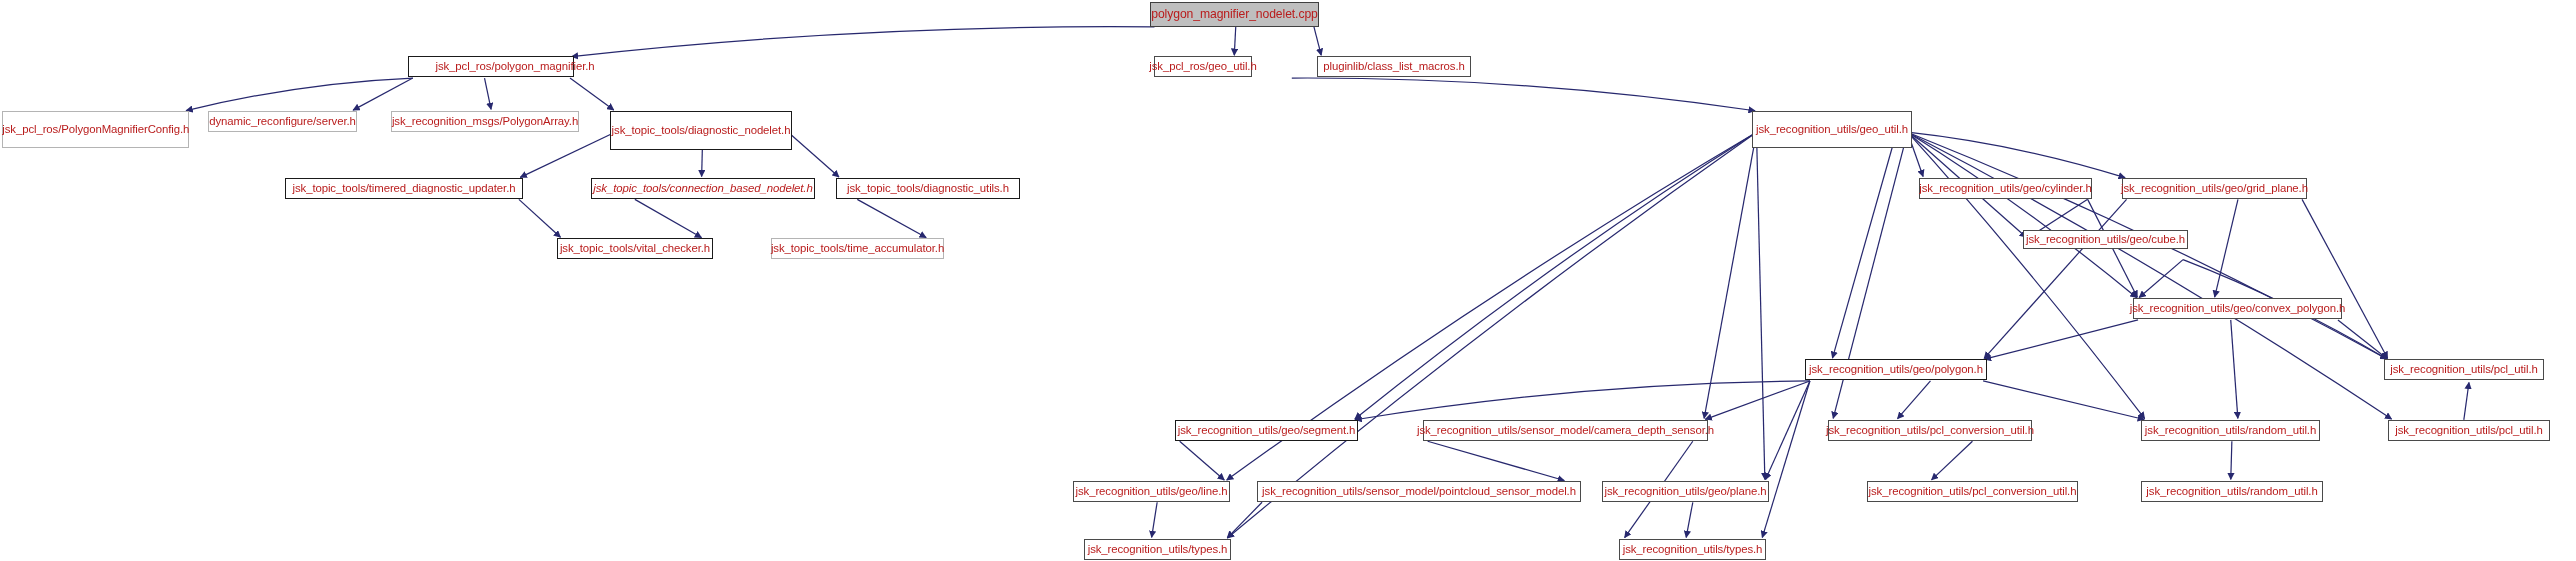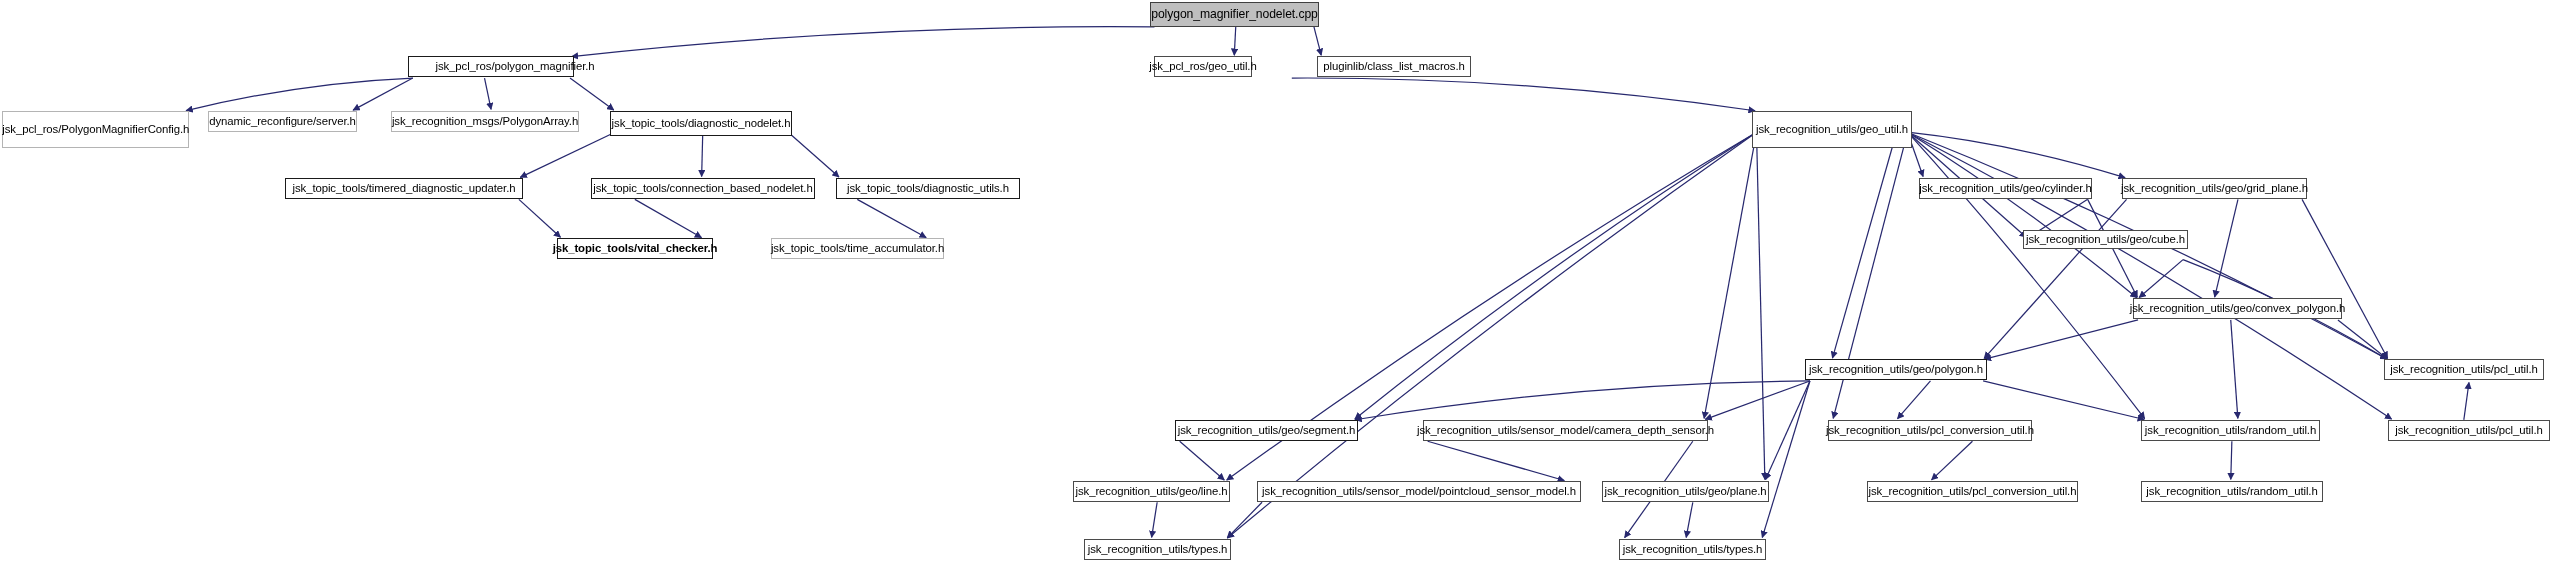--- a/index.html
+++ b/index.html
@@ -9,21 +9,21 @@
     font-family:"Liberation Sans","DejaVu Sans",sans-serif;
     overflow:hidden;
   }
   #graph{position:relative;width:2576px;height:562px;background:#ffffff;}
   #edges{position:absolute;left:0;top:0;width:2576px;height:562px;}
   .node{
     position:absolute;
     box-sizing:border-box;
     background:#ffffff;
     border:0.8px solid #4a4a4a;
-    color:#000000;
+    color:#b91c1c;
     display:flex;align-items:center;justify-content:center;
     white-space:nowrap;
     font-size:11.4px;
     line-height:1;
     letter-spacing:-0.1px;
     z-index:5;
     cursor:pointer;
   }
   .node.root{
     background:#bfbfbf;
@@ -112,42 +112,42 @@
       </div>
       <div class="node light" style="left: 2.3px; top: 111px; width: 187px; height: 37px;">
         <span>jsk_pcl_ros/PolygonMagnifierConfig.h</span>
       </div>
       <div class="node light" style="left: 208px; top: 111px; width: 149px; height: 21.4px;">
         <span>dynamic_reconfigure/server.h</span>
       </div>
       <div class="node light" style="left: 391px; top: 111px; width: 188px; height: 21.4px;">
         <span>jsk_recognition_msgs/PolygonArray.h</span>
       </div>
-      <div class="node strong" style="left: 610px; top: 111px; width: 182px; height: 25px;">
+      <div class="node strong" style="left: 610px; top: 111px; width: 182px; height: 39px;">
         <span>jsk_topic_tools/diagnostic_nodelet.h</span>
       </div>
       <div class="node " style="left: 1752px; top: 111px; width: 160px; height: 37px;">
         <span>jsk_recognition_utils/geo_util.h</span>
       </div>
       <div class="node strong" style="left: 285px; top: 178px; width: 238px; height: 21.4px;">
         <span>jsk_topic_tools/timered_diagnostic_updater.h</span>
       </div>
-      <div class="node strong" style="left: 591px; top: 178px; width: 224px; height: 21.4px;">
+      <div class="node strong" style="left: 591px; top: 178px; width: 224px; height: 21.4px; font-style: italic;">
         <span>jsk_topic_tools/connection_based_nodelet.h</span>
       </div>
       <div class="node strong" style="left: 836px; top: 178px; width: 184px; height: 21.4px;">
         <span>jsk_topic_tools/diagnostic_utils.h</span>
       </div>
       <div class="node " style="left: 1919px; top: 178px; width: 173px; height: 21.4px;">
         <span>jsk_recognition_utils/geo/cylinder.h</span>
       </div>
       <div class="node " style="left: 2122px; top: 178px; width: 185px; height: 21.4px;">
         <span>jsk_recognition_utils/geo/grid_plane.h</span>
       </div>
-      <div class="node strong" style="left: 557px; top: 238px; width: 156px; height: 21.4px; font-weight: bold;">
+      <div class="node strong" style="left: 557px; top: 238px; width: 156px; height: 21.4px;">
         <span>jsk_topic_tools/vital_checker.h</span>
       </div>
       <div class="node light" style="left: 771px; top: 238px; width: 173px; height: 21.4px;">
         <span>jsk_topic_tools/time_accumulator.h</span>
       </div>
       <div class="node " style="left: 2023px; top: 230px; width: 165px; height: 19px;">
         <span>jsk_recognition_utils/geo/cube.h</span>
       </div>
       <div class="node " style="left: 2133px; top: 298px; width: 209px; height: 21.4px;">
         <span>jsk_recognition_utils/geo/convex_polygon.h</span>

